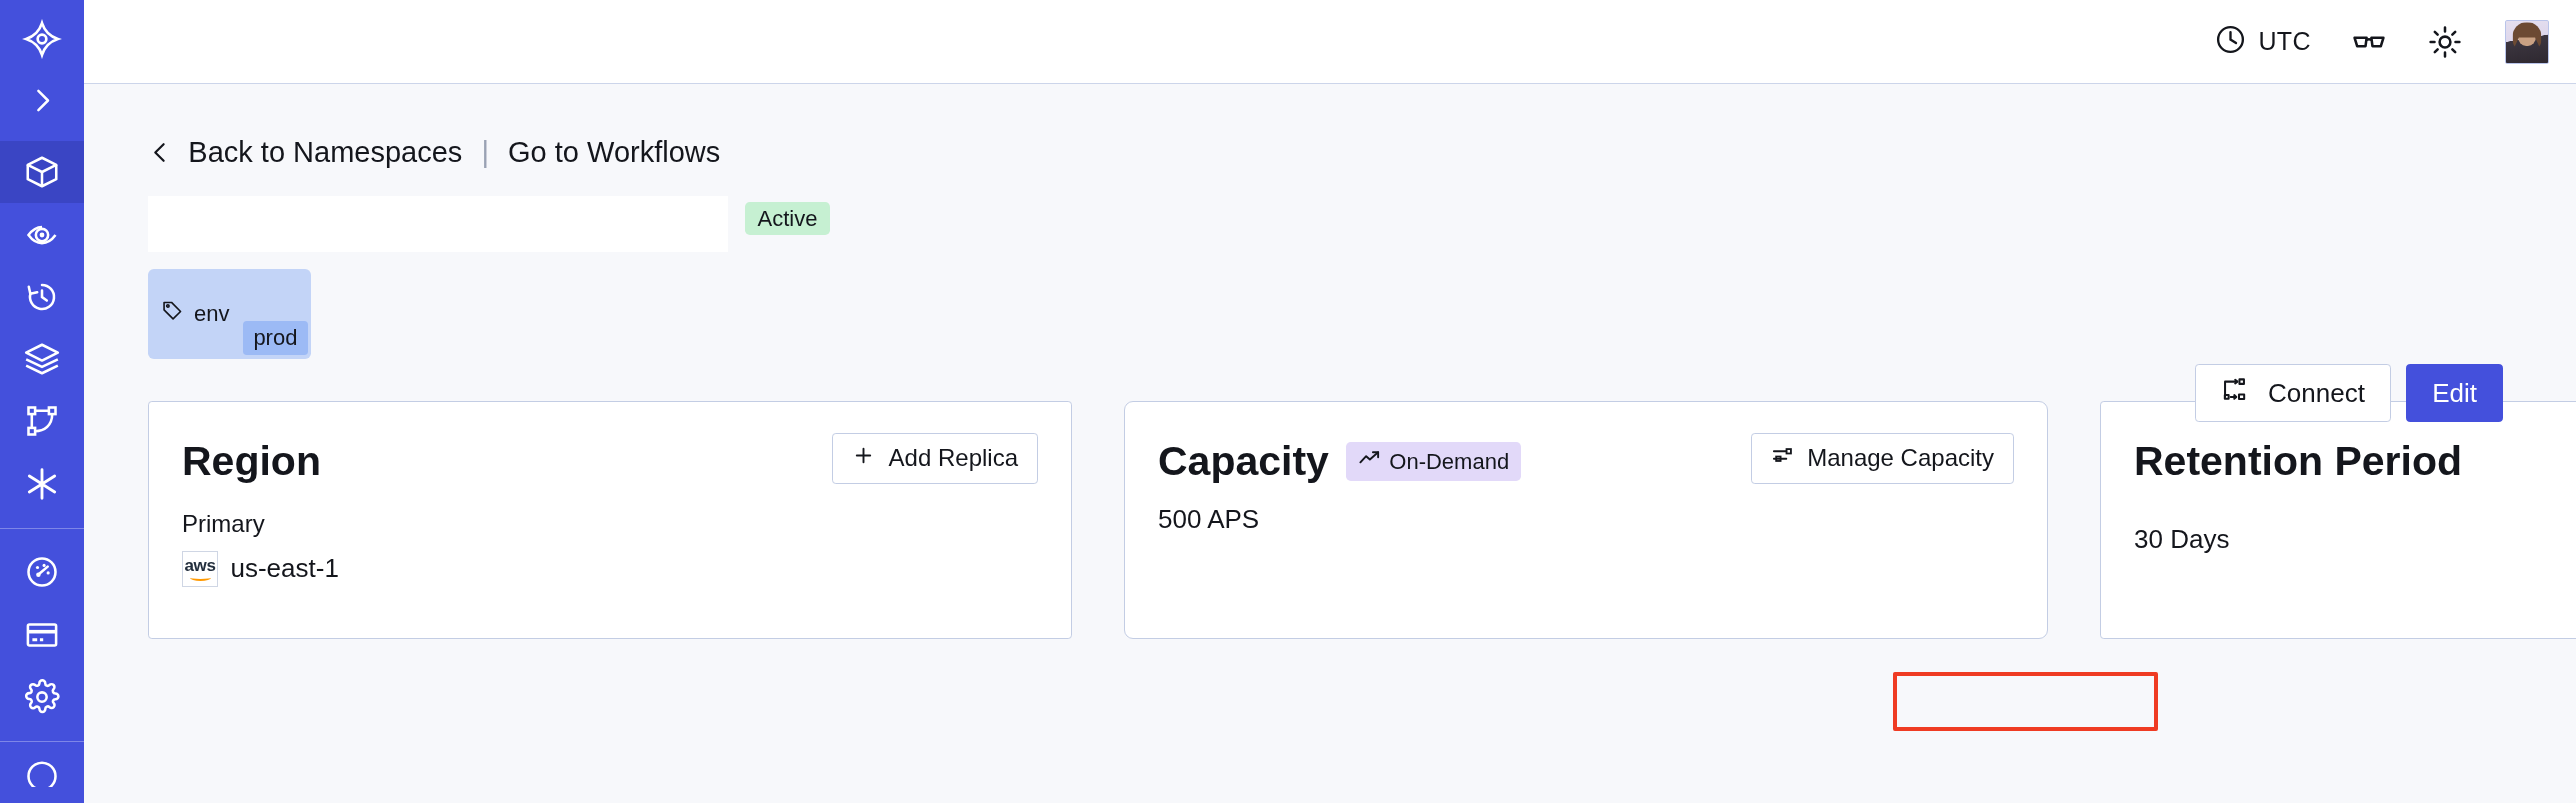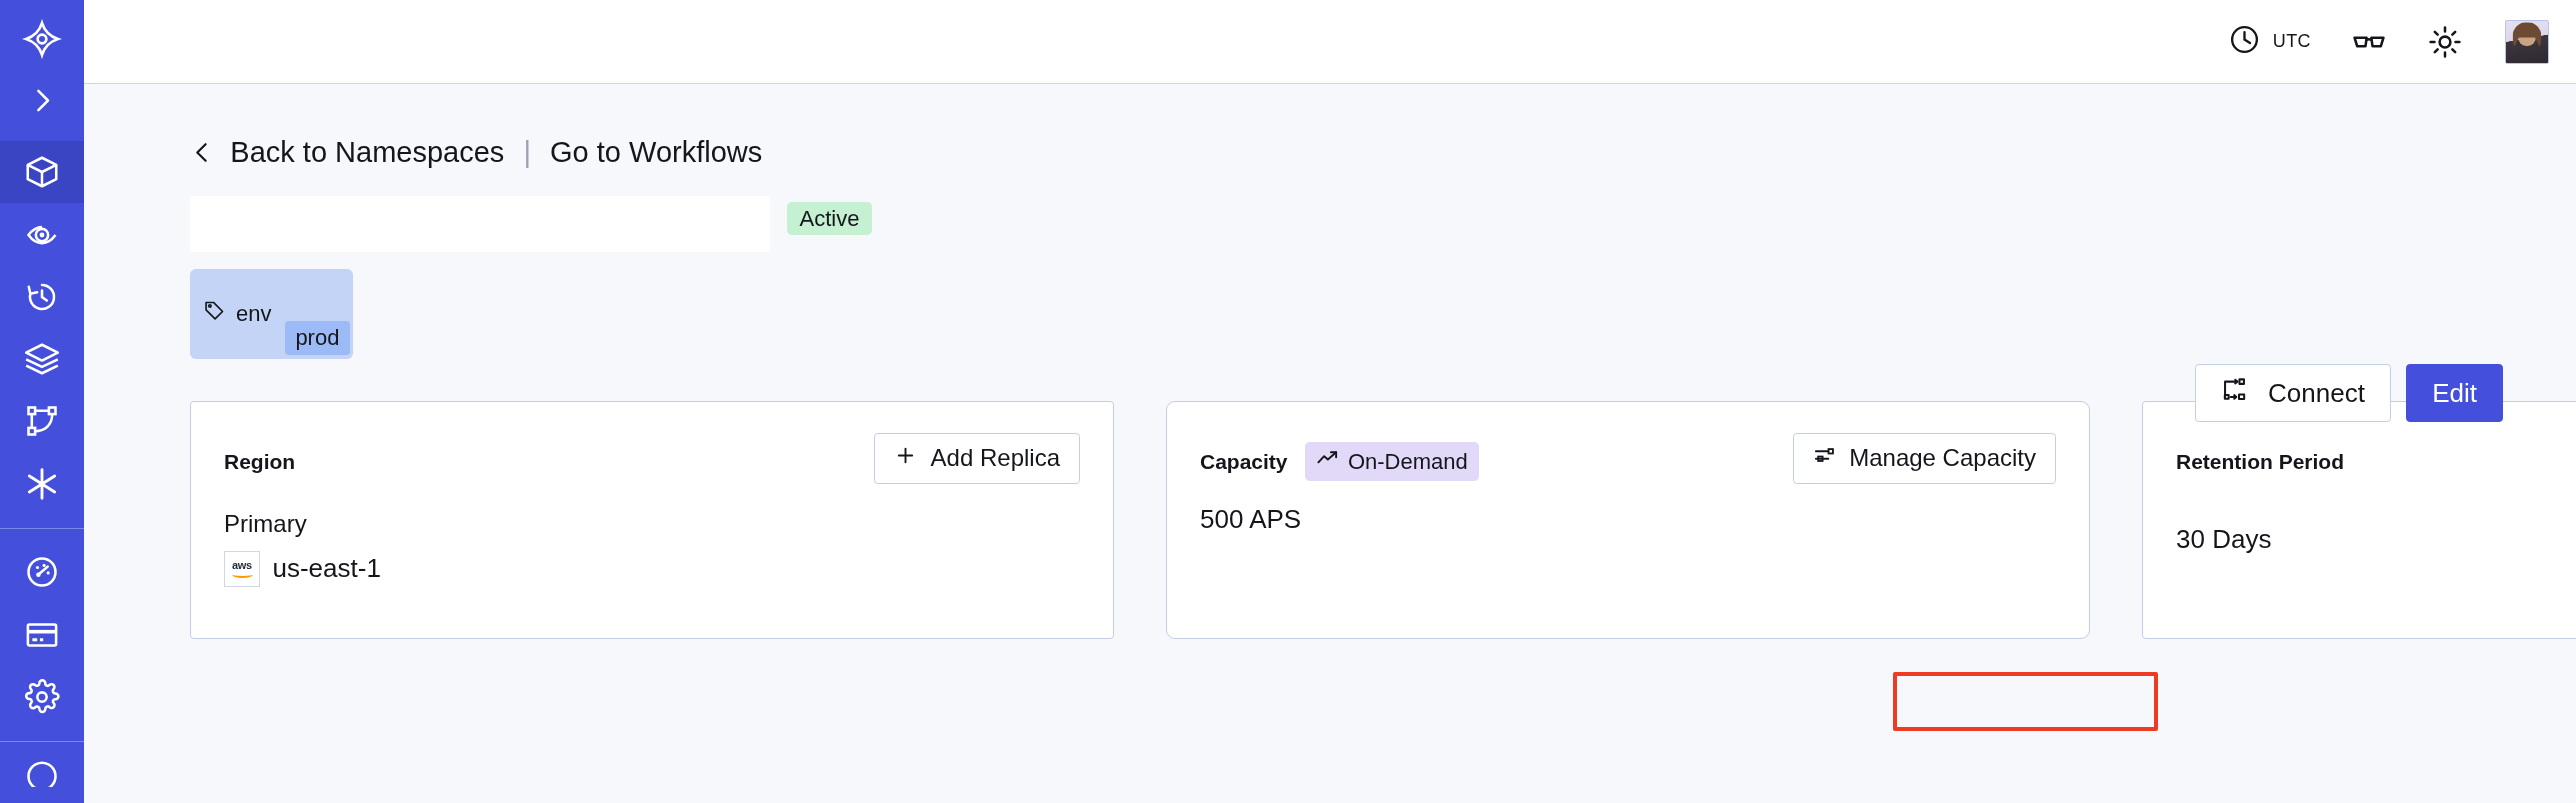--- a/index.html
+++ b/index.html
@@ -40,21 +40,21 @@
     height: 84px; background: #ffffff;
     border-bottom: 1.9px solid #ccd5ea;
     display: flex; align-items: center; justify-content: flex-end;
     padding-right: 27px;
     flex: 0 0 84px;
   }
   .topbar-item {
     display: flex; align-items: center; gap: 11.5px;
     margin-left: 40px; color: #14161c;
   }
-  .tz-label { font-size: 18px; letter-spacing: 0.4px; color: #14161c; }
+  .tz-label { font-size: 25px; letter-spacing: 0.4px; color: #14161c; }
   .avatar {
     width: 44px; height: 44px; margin-left: 42px;
     border: 1.9px solid #b9c4ea; border-radius: 1.9px;
     background: linear-gradient(170deg,#e5e0ef 0%,#ded7ec 42%,#3c3640 43%,#2e2830 100%);
     position: relative; overflow: hidden;
   }
   .avatar::before {
     content:""; position:absolute; left:50%; top:5.8px; transform:translateX(-50%);
     width:18px; height:20px; border-radius:50% 50% 45% 45%;
     background:#c9a183;
@@ -62,21 +62,21 @@
   .avatar::after {
     content:""; position:absolute; left:50%; top:1.9px; transform:translateX(-50%);
     width:29px; height:29px; border-radius:50% 50% 40% 40%;
     background:#6c4a33; clip-path: polygon(0 0,100% 0,100% 100%,78% 52%,22% 52%,0 100%);
   }
 
   .content {
     flex: 1 1 auto; padding: 52px 0 0 0;
     position: relative; overflow: hidden;
   }
-  .inner { padding-left: 106px; padding-right: 0; }
+  .inner { padding-left: 64px; padding-right: 0; }
 
   
   .breadcrumb {
     display: flex; align-items: center; gap: 15.3px;
     font-size: 29px; color: #14161c; margin-bottom: 29px;
   }
   .chev { display: flex; align-items: center; }
   .bc-sep { color: #9aa2b4; font-weight: 300; margin: 0 3.8px; }
 
   
@@ -152,21 +152,21 @@
     background: #ffffff; border: 1.9px solid #c3cde4; border-radius: 3.8px;
     height: 238px; padding: 31px 33px; flex: 0 0 auto;
     position: relative;
   }
   .card-region   { width: 924px; }
   .card-capacity { width: 924px; border-radius: 9px; }
   .card-retention{ width: 924px; }
   .card-head {
     display: flex; align-items: center; gap: 17.3px; min-height: 58px;
   }
-  .card-title { font-size: 21px; font-weight: 700; color: #14161c; white-space: nowrap; }
+  .card-title { font-size: 41px; font-weight: 700; color: #14161c; white-space: nowrap; }
   .badge-ondemand {
     display: inline-flex; align-items: center; gap: 8.6px;
     background: #e2d9f9; color: #14161c;
     font-size: 22px; padding: 4.8px 11.5px; border-radius: 4.8px; white-space: nowrap;
   }
   .card-btn {
     position: absolute; right: 33px; top: 31px;
     display: inline-flex; align-items: center; gap: 13.4px;
     background: #ffffff; border: 1.9px solid #c3cde4; border-radius: 3.8px;
     height: 51px; padding: 0 19px; font-size: 24px; color: #14161c;
@@ -175,21 +175,21 @@
   .card-sub { font-size: 24px; color: #14161c; margin-top: 19px; }
   .card-val { font-size: 26px; color: #14161c; margin-top: 13.4px; display:flex; align-items:center; gap:12.5px; }
   .card-val-big { font-size: 26px; margin-top: 33px; }
 
   .aws-logo {
     width: 36px; height: 36px; border: 1px solid #cfd6e4; background: #fff;
     display: flex; flex-direction: column; align-items: center; justify-content: center;
     flex: 0 0 36px;
   }
   .aws-logo .aws-txt {
-    font-size: 11px; font-weight: 700; color: #232f3e; line-height: 1;
+    font-size: 17px; font-weight: 700; color: #232f3e; line-height: 1;
     letter-spacing: -0.3px;
   }
   .aws-logo .aws-smile {
     width: 21px; height: 6.7px; margin-top: 1px;
     border-bottom: 2.9px solid #ff9900; border-radius: 0 0 50% 50%;
   }
 
   
   .annotation {
     position: absolute; border: 4.8px solid #ef3b23; border-radius: 1.9px;

